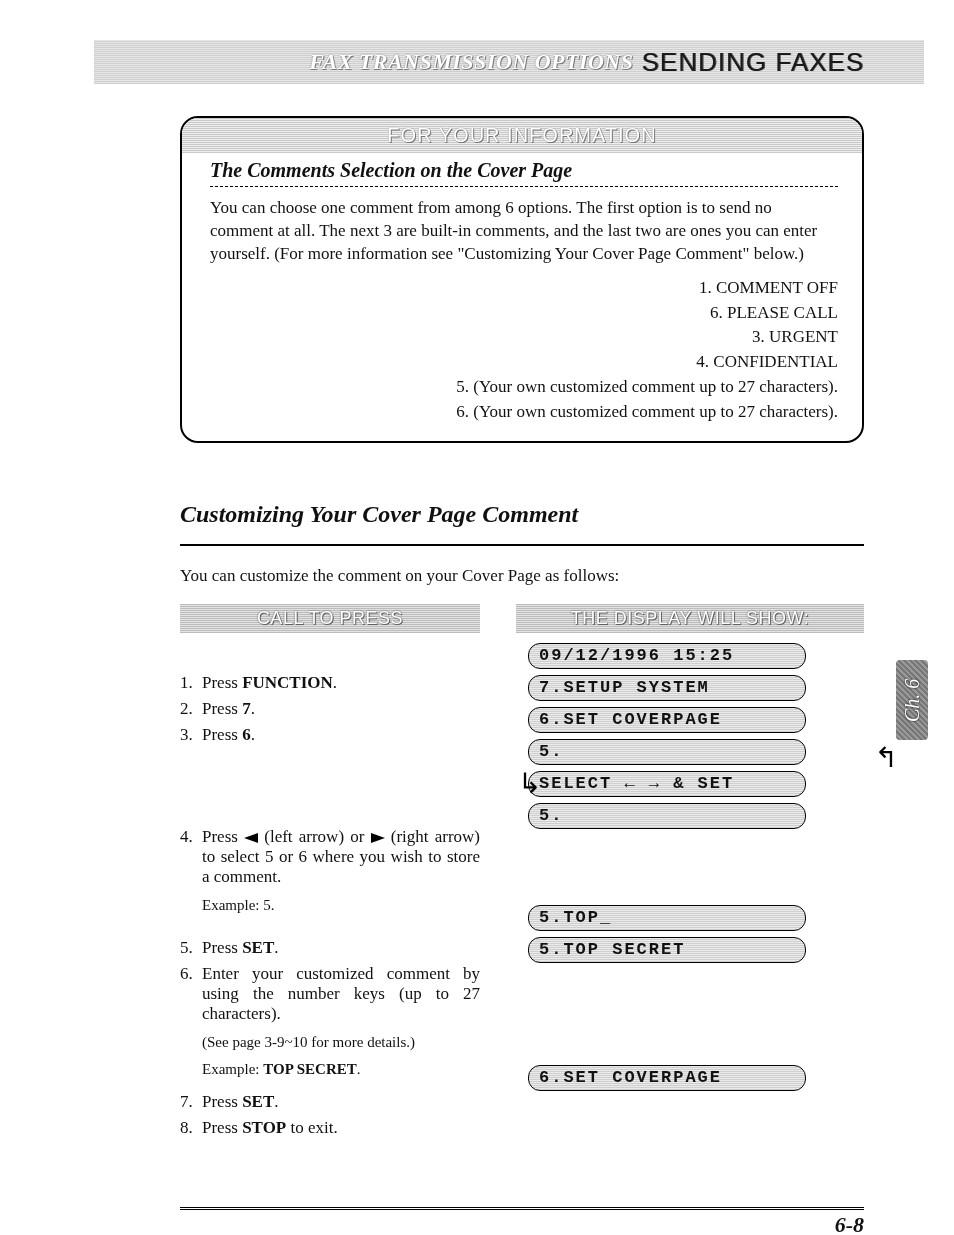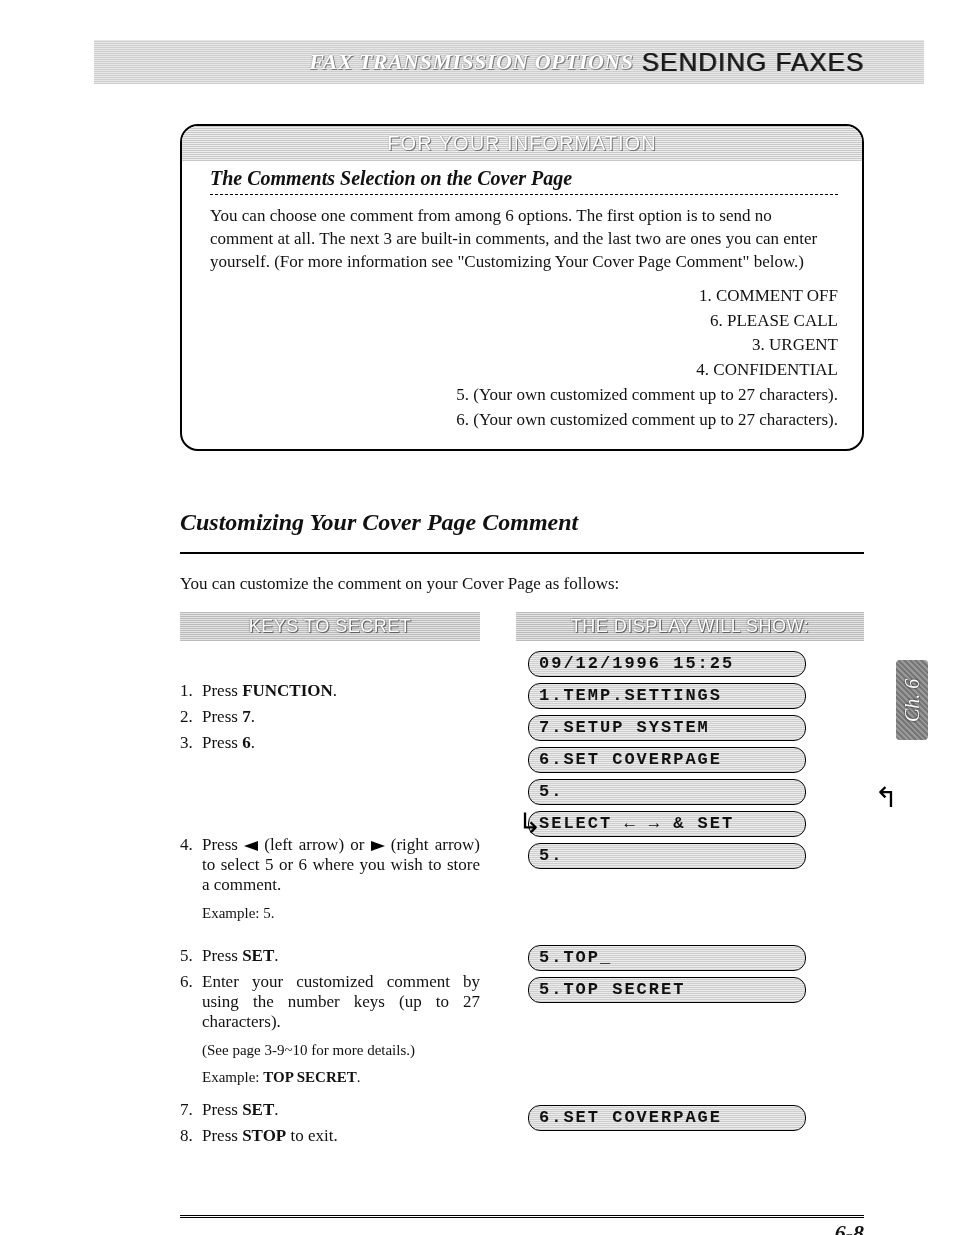--- a/index.html
+++ b/index.html
@@ -42,21 +42,21 @@
     font-family: Arial, Helvetica, sans-serif;
     font-weight: 400;
     font-size: 26px;
     letter-spacing: 1px;
     color: #1a1a1a;
     text-shadow: 1px 0 0 #555;
   }
 
   
   .fyi {
-    margin-top: 40px;
+    margin-top: 32px;
     border: 2.5px solid #000;
     border-radius: 18px;
     overflow: hidden;
     background: #fff;
   }
   .fyi-title {
     background: repeating-linear-gradient(0deg,#c9c9c9 0 1px,#ededed 1px 2px);
     text-align: center;
     font-family: Arial, Helvetica, sans-serif;
     font-size: 20px;
@@ -227,21 +227,21 @@
       </div>
     </div>
   </div>
 
   <div class="section-h">Customizing Your Cover Page Comment</div>
   <div class="section-intro">You can customize the comment on your Cover Page as follows:</div>
 
   <div class="cols">
 
     <div class="col-left">
-      <div class="col-head">KEYS TO SECRET</div>
+      <div class="col-head">CALL TO PRESS</div>
       <div class="steps">
 
         <div class="step gap-top">
           <div class="num">1.</div>
           <div class="txt"><span>Press </span><b>FUNCTION</b><span>.</span></div>
         </div>
 
         <div class="step">
           <div class="num">2.</div>
           <div class="txt"><span>Press </span><b>7</b><span>.</span></div>
@@ -285,21 +285,20 @@
         </div>
 
       </div>
     </div>
 
     <div class="col-right">
       <div class="col-head">THE DISPLAY WILL SHOW:</div>
 
       <div class="pill-wrap">
         <div class="pill">09/12/1996 15:25</div>
-        <div class="pill">1.TEMP.SETTINGS</div>
         <div class="pill">7.SETUP SYSTEM</div>
         <div class="pill">6.SET COVERPAGE</div>
         <div style="position:relative">
           <span class="bracket-left" style="top:28px">↳</span>
           <div class="pill">5.</div>
           <div class="pill">SELECT ← → &amp; SET</div>
           <span class="bracket-right" style="top:2px">↰</span>
         </div>
         <div class="pill">5.</div>
 

